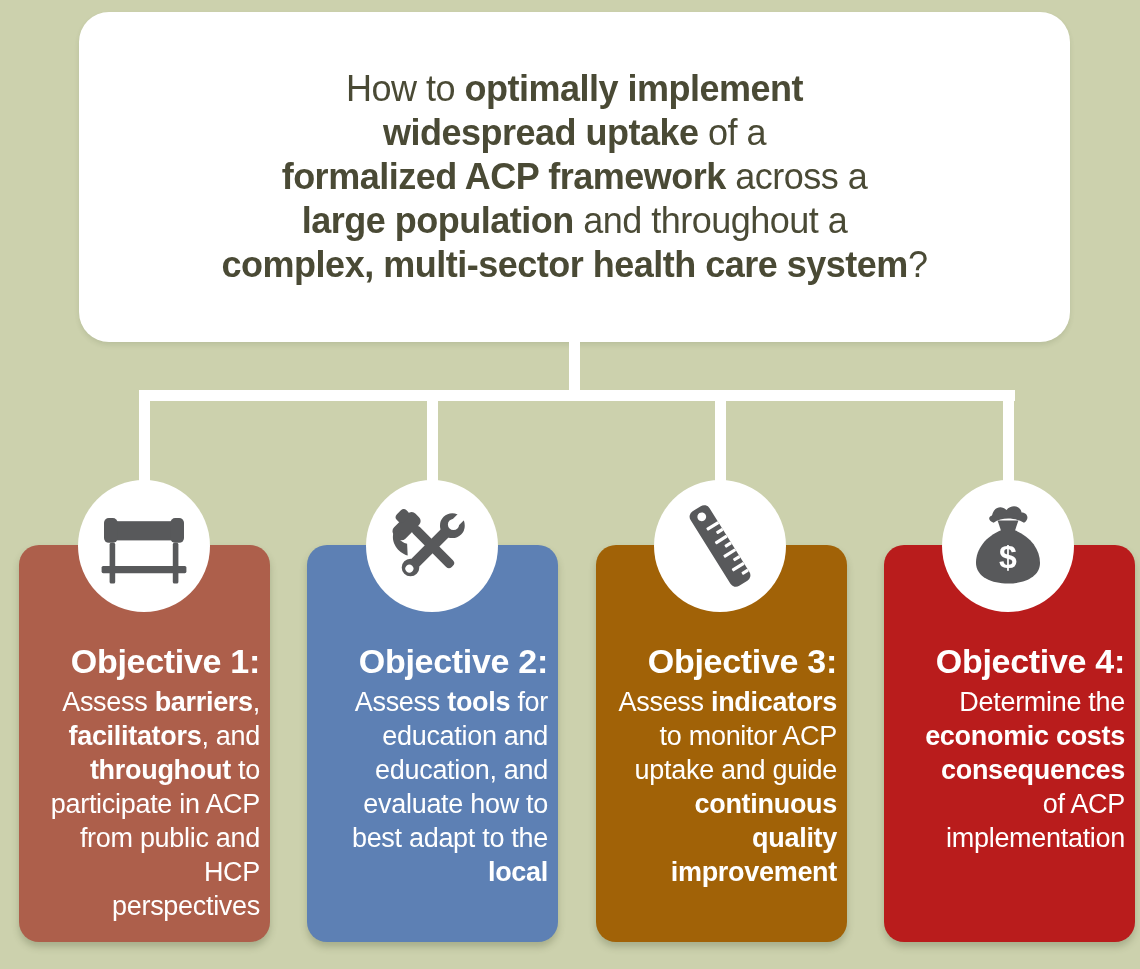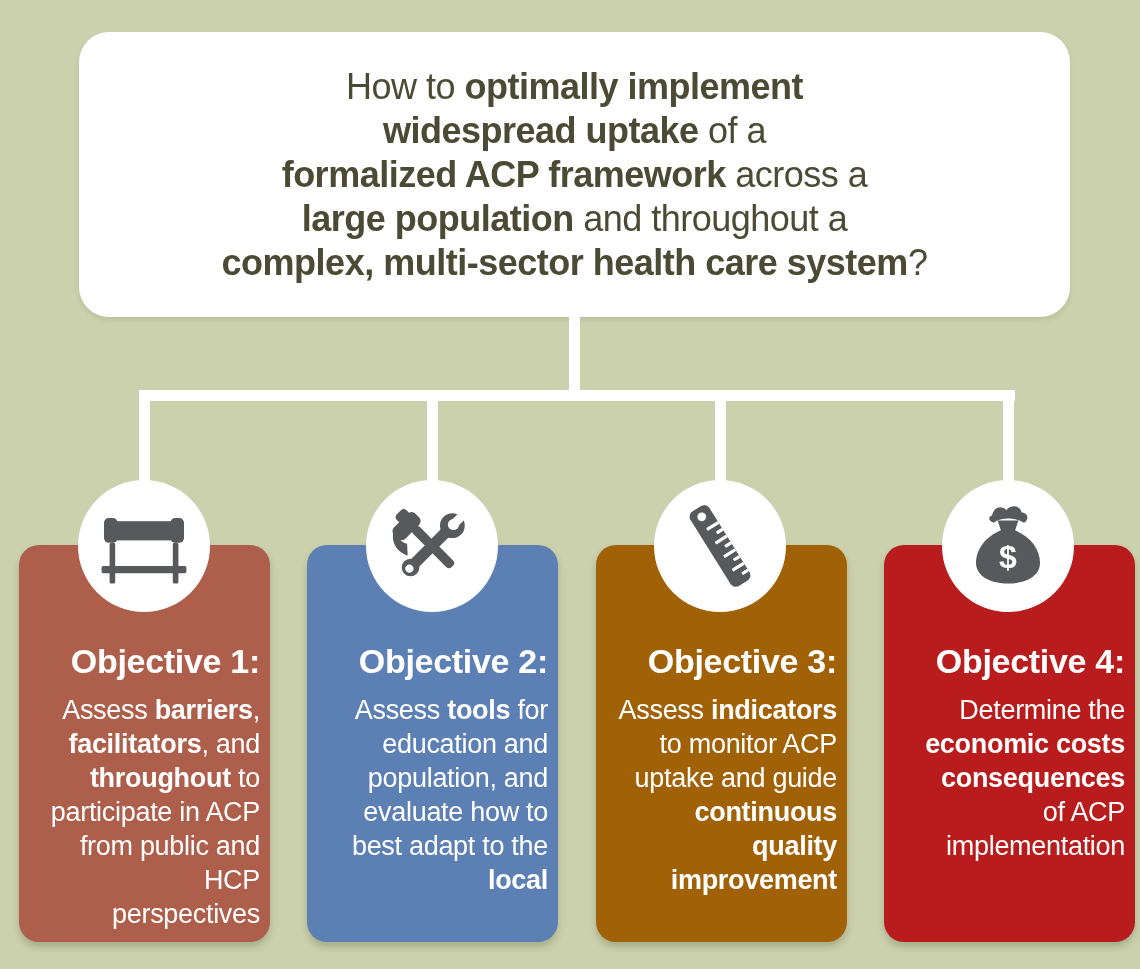--- a/index.html
+++ b/index.html
@@ -2,42 +2,42 @@
 <html><head>
 <meta charset="utf-8">
 <style>
   * { margin:0; padding:0; box-sizing:border-box; }
   html,body { width:1140px; height:969px; }
   .stage {
     position:relative; width:1140px; height:969px; overflow:hidden;
     font-family:"Liberation Sans", sans-serif;
   }
   .title-box {
-    position:absolute; left:79px; top:12px; width:991px; height:285px;
+    position:absolute; left:79px; top:12px; width:991px; height:330px;
     border-radius:30px; display:flex; align-items:center; justify-content:center;
-    text-align:center; box-shadow:0 3px 5px rgba(60,70,40,0.12);margin-top:20px;
+    text-align:center; box-shadow:0 3px 5px rgba(60,70,40,0.12);
   }
   .title-text { font-size:36px; line-height:44px; letter-spacing:-0.5px; }
   .title-text .tline { white-space:pre; }
   .b { font-weight:bold; }
   .conn { position:absolute; z-index:1; }
   .stem  { left:569px; top:300px; width:11px;  height:95px; }
   .hbar  { left:139px; top:390px; width:876px; height:11px; }
   .drop  { top:395px; width:11px; height:95px; }
   .drop1 { left:139px; }  .drop2 { left:427px; }
   .drop3 { left:715px; }  .drop4 { left:1003px; }
   .card {
     position:absolute; top:545px; width:251px; height:397px; border-radius:20px;
     z-index:2; text-align:right; padding:96px 10px 0 10px;
     box-shadow:0 5px 7px rgba(60,70,40,0.25);
   }
   .card1 { left:19px; }  .card2 { left:307px; }
   .card3 { left:596px; } .card4 { left:884px; }
   .card-heading { font-size:34px; line-height:40px; font-weight:bold; letter-spacing:-0.3px; }
-  .card-body { margin-top:12px; font-size:27px; line-height:34px; letter-spacing:-0.3px; }
+  .card-body { margin-top:4px; font-size:27px; line-height:34px; letter-spacing:-0.3px; }
   .card-body .tline { white-space:pre; }
   .icon-circle {
     position:absolute; top:480px; width:132px; height:132px; border-radius:50%;
     background:#fff; z-index:3; display:flex; align-items:center; justify-content:center;
   }
   .circ1 { left:78px; }  .circ2 { left:366px; }
   .circ3 { left:654px; } .circ4 { left:942px; }
   .icon-circle svg { width:96px; height:96px; }
 </style>
 </head>
@@ -73,21 +73,21 @@
         <div class="tline"><span>HCP</span></div>
         <div class="tline"><span>perspectives</span></div>
       </div>
   </div>
 
   <div class="card card2" style="background-color: rgb(93, 128, 180); color: rgb(255, 255, 255);">
     <div class="card-heading">Objective 2:</div>
     <div class="card-body">
         <div class="tline"><span>Assess </span><span class="b">tools</span><span> for</span></div>
         <div class="tline"><span>education and</span></div>
-        <div class="tline"><span>population, and</span></div>
+        <div class="tline"><span>education, and</span></div>
         <div class="tline"><span>evaluate how to</span></div>
         <div class="tline"><span>best adapt to the</span></div>
         <div class="tline"><span class="b">local</span></div>
       </div>
   </div>
 
   <div class="card card3" style="background-color: #a16207; color: rgb(255, 255, 255);">
     <div class="card-heading">Objective 3:</div>
     <div class="card-body">
         <div class="tline"><span>Assess </span><span class="b">indicators</span></div>

